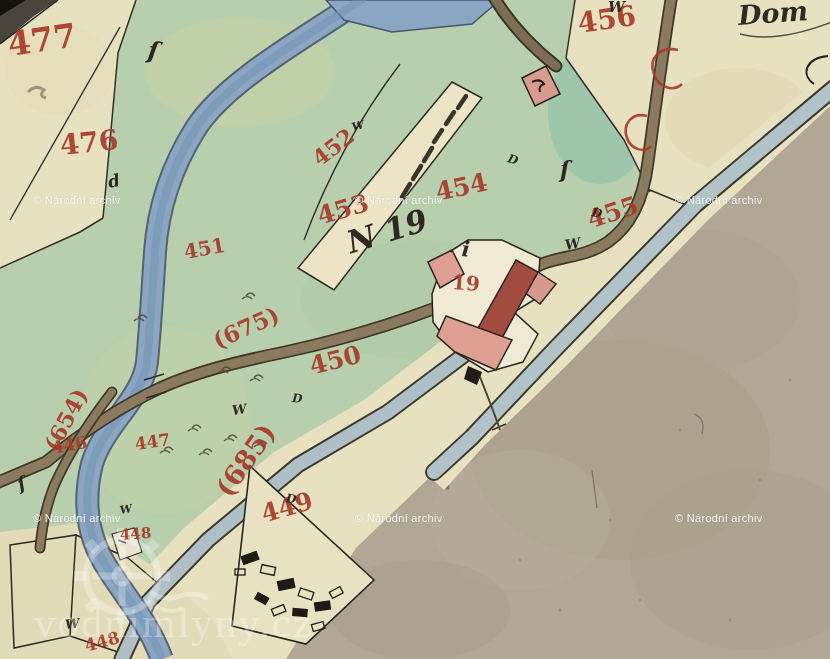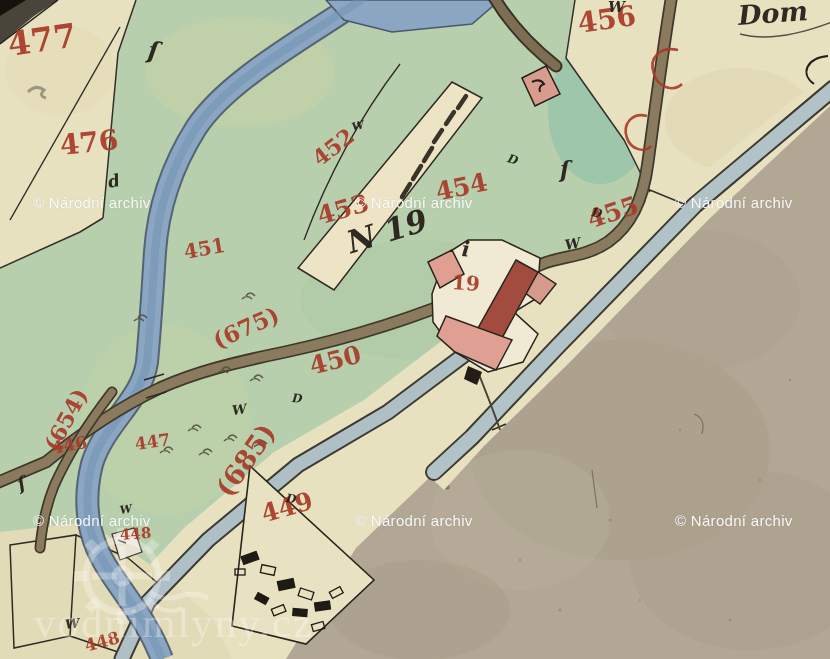--- a/index.html
+++ b/index.html
@@ -16,21 +16,21 @@
   .lbl.red{
     color:var(--red-ink,#a83a28);font-weight:700;opacity:.92;
     font-family:"DejaVu Serif",serif;
   }
   .lbl.ink{
     color:var(--black-ink,#26211a);font-style:italic;font-weight:700;
     font-family:"DejaVu Serif",serif;opacity:.95;
   }
   .wm{
     position:absolute;font-family:"Liberation Sans",sans-serif;
-    font-size:15px;letter-spacing:.3px;color:var(--watermark-white,rgba(255,255,255,.95));
+    font-size:11px;letter-spacing:.3px;color:var(--watermark-white,rgba(255,255,255,.95));
     text-shadow:0 0 1px rgba(60,60,60,.25);line-height:1;white-space:pre;
   }
   .site-wm{
     position:absolute;left:34px;top:601px;
     font-family:Liberation Serif, serif;font-size:43px;font-weight:400;
     letter-spacing:2px;color:var(--site-watermark-white,rgba(255,255,255,.30));
     line-height:1;white-space:pre;
   }
 </style>
 </head>

